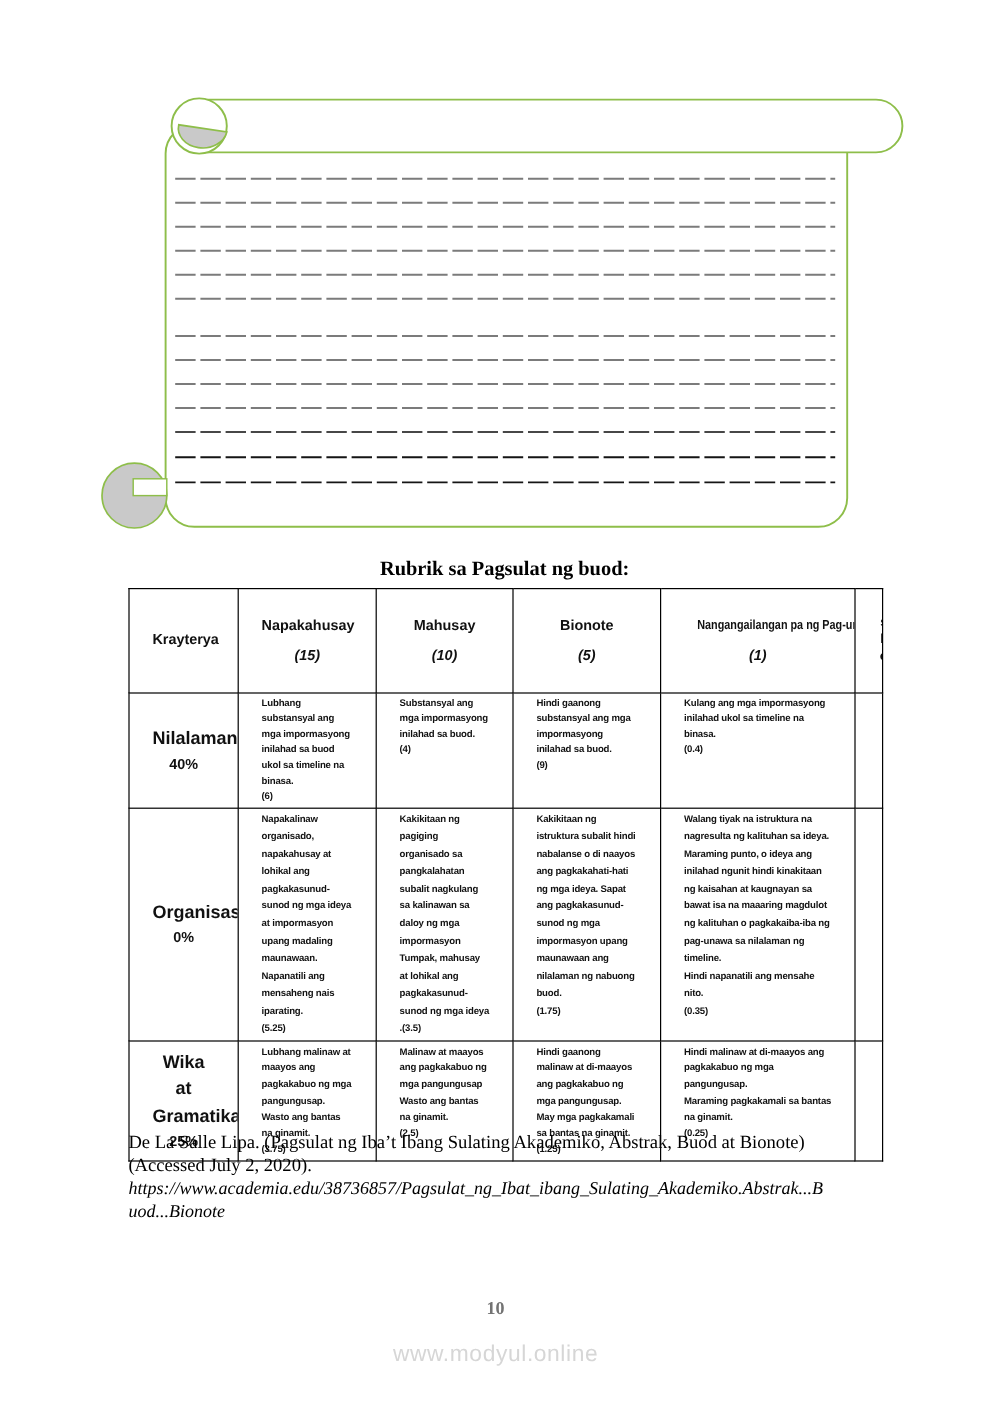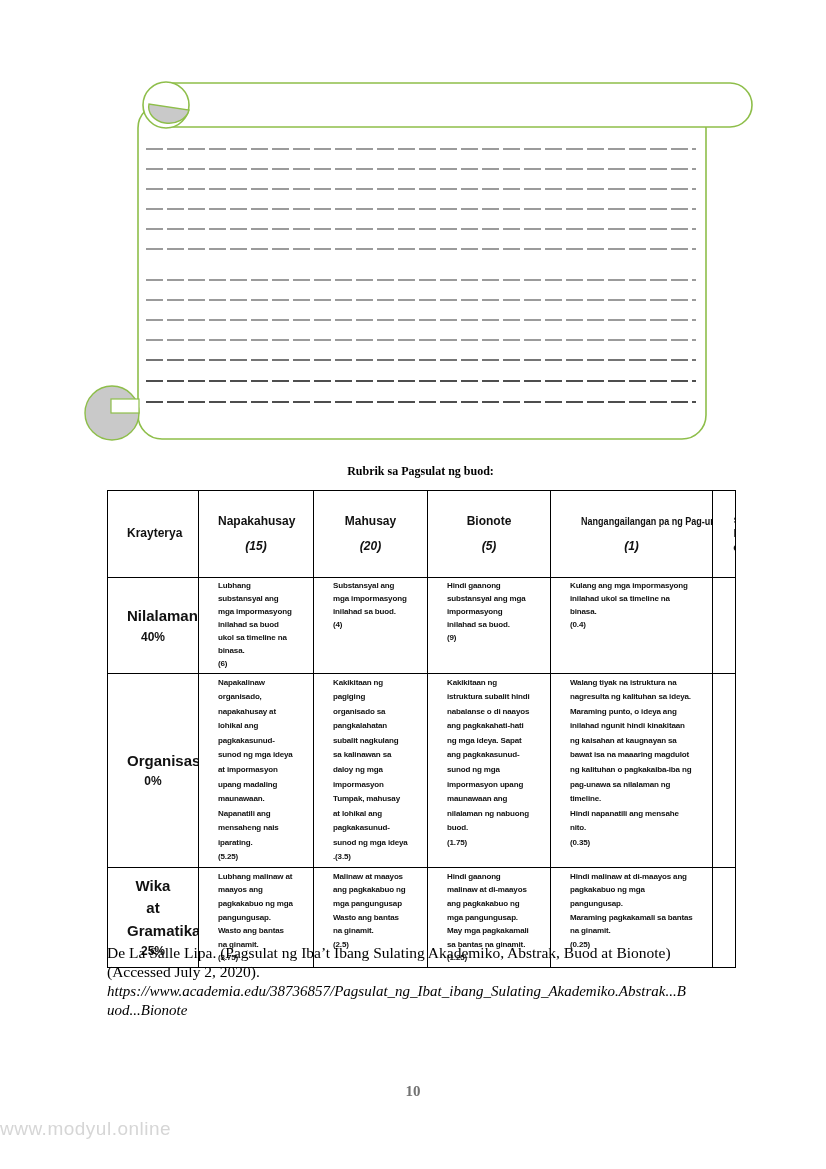--- a/index.html
+++ b/index.html
@@ -13,21 +13,21 @@
   .scroll-roll{fill:#ffffff;stroke:var(--scroll-green,#8ebe4a);stroke-width:1.6;}
   .scroll-gray{fill:var(--curl-fill,#c9c9c9);stroke:var(--scroll-green,#8ebe4a);stroke-width:1.4;}
   .scroll-notch{fill:#ffffff;stroke:var(--scroll-green,#8ebe4a);stroke-width:1.2;}
   .wline{stroke:var(--line-gray,#7b7b7b);stroke-width:1.6;stroke-dasharray:17 4;}
   .wline.mid{stroke:#474747;}
   .wline.dark{stroke:#151515;}
 
   
   .rubric-title{position:absolute;left:107px;top:464px;width:627px;margin:0;
     text-align:center;font-family:"Liberation Serif",serif;font-weight:bold;
-    font-size:12px;color:#000;}
+    font-size:17px;color:#000;}
 
   
   .rubric-table{position:absolute;left:107px;top:490px;width:628px;
     border-collapse:collapse;table-layout:fixed;color:#111;}
   .rubric-table th,.rubric-table td{border:1.5px solid #000;padding:2px 19px;
     overflow:hidden;vertical-align:top;}
   .rubric-table thead th{vertical-align:middle;text-align:center;}
   .hdr-label{font-size:12px;font-weight:bold;line-height:1.15;}
   .hdr-label.condensed{white-space:nowrap;transform:scaleX(.82);transform-origin:center;font-size:11px;}
   .hdr-pts{font-size:12px;font-weight:bold;margin-top:11px;font-style:italic;}
@@ -48,21 +48,21 @@
   
   .citation{position:absolute;left:107px;top:944px;width:584px;
     font-family:"Liberation Serif",serif;color:#000;}
   .citation p{margin:0;}
   .cit-text{font-size:15.5px;line-height:1.22;}
   .cit-url{font-size:15px;font-style:italic;line-height:1.25;word-break:break-all;}
 
   
   .page-number{position:absolute;left:0;top:1083px;width:826px;text-align:center;
     font-family:"Liberation Serif",serif;font-weight:bold;font-size:15px;color:#737373;}
-  .watermark{position:absolute;left:0;top:1118px;width:826px;text-align:left;
+  .watermark{position:absolute;left:0;top:1118px;width:826px;text-align:center;
     font-size:19px;letter-spacing:.5px;color:var(--watermark-gray,#d6d6d6);}
 </style>
 </head>
 <body>
 
 <div class="page">
 
   <svg class="scroll-svg" width="826" height="470" viewBox="0 0 826 470">
     <rect class="scroll-body" x="138" y="104" width="568" height="335" rx="24"></rect>
     <rect class="scroll-band" x="152" y="83" width="600" height="44" rx="22"></rect>
@@ -102,21 +102,21 @@
       <tr class="hdr-row">
         <th>
           <div class="hdr-label">Krayterya</div>
         </th>
         <th>
           <div class="hdr-label">Napakahusay</div>
           <div class="hdr-pts">(15)</div>
         </th>
         <th>
           <div class="hdr-label">Mahusay</div>
-          <div class="hdr-pts">(20)</div>
+          <div class="hdr-pts">(10)</div>
         </th>
         <th>
           <div class="hdr-label">Bionote</div>
           <div class="hdr-pts">(5)</div>
         </th>
         <th>
           <div class="hdr-label condensed">Nangangailangan pa ng Pag-unlad</div>
           <div class="hdr-pts">(1)</div>
         </th>
         <th>

